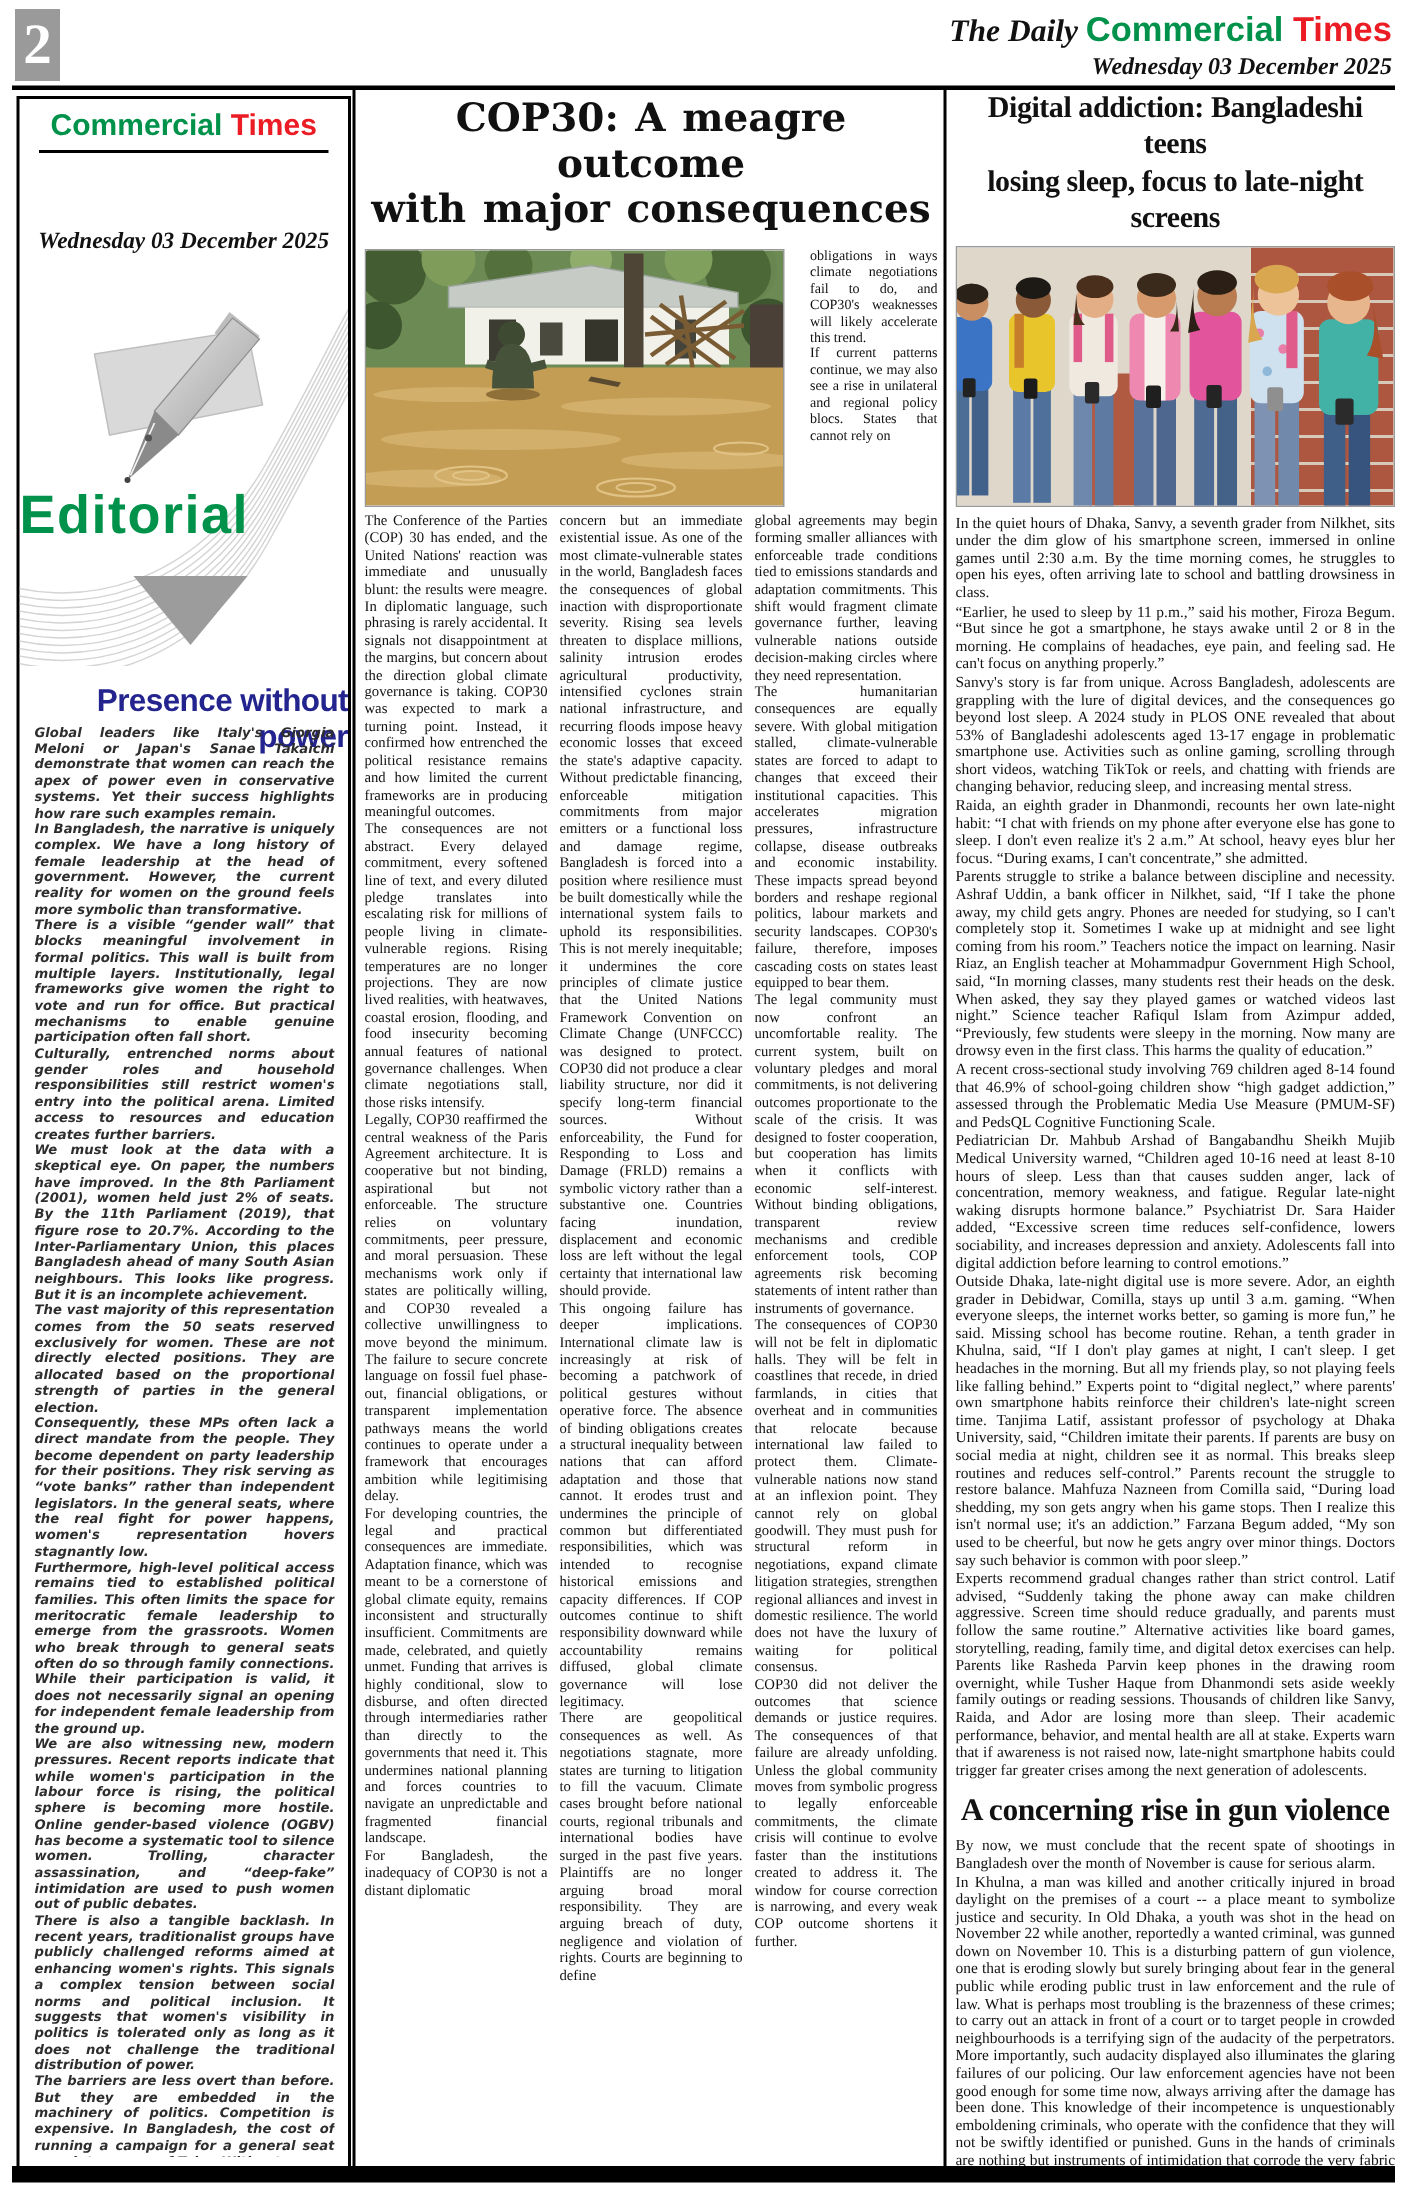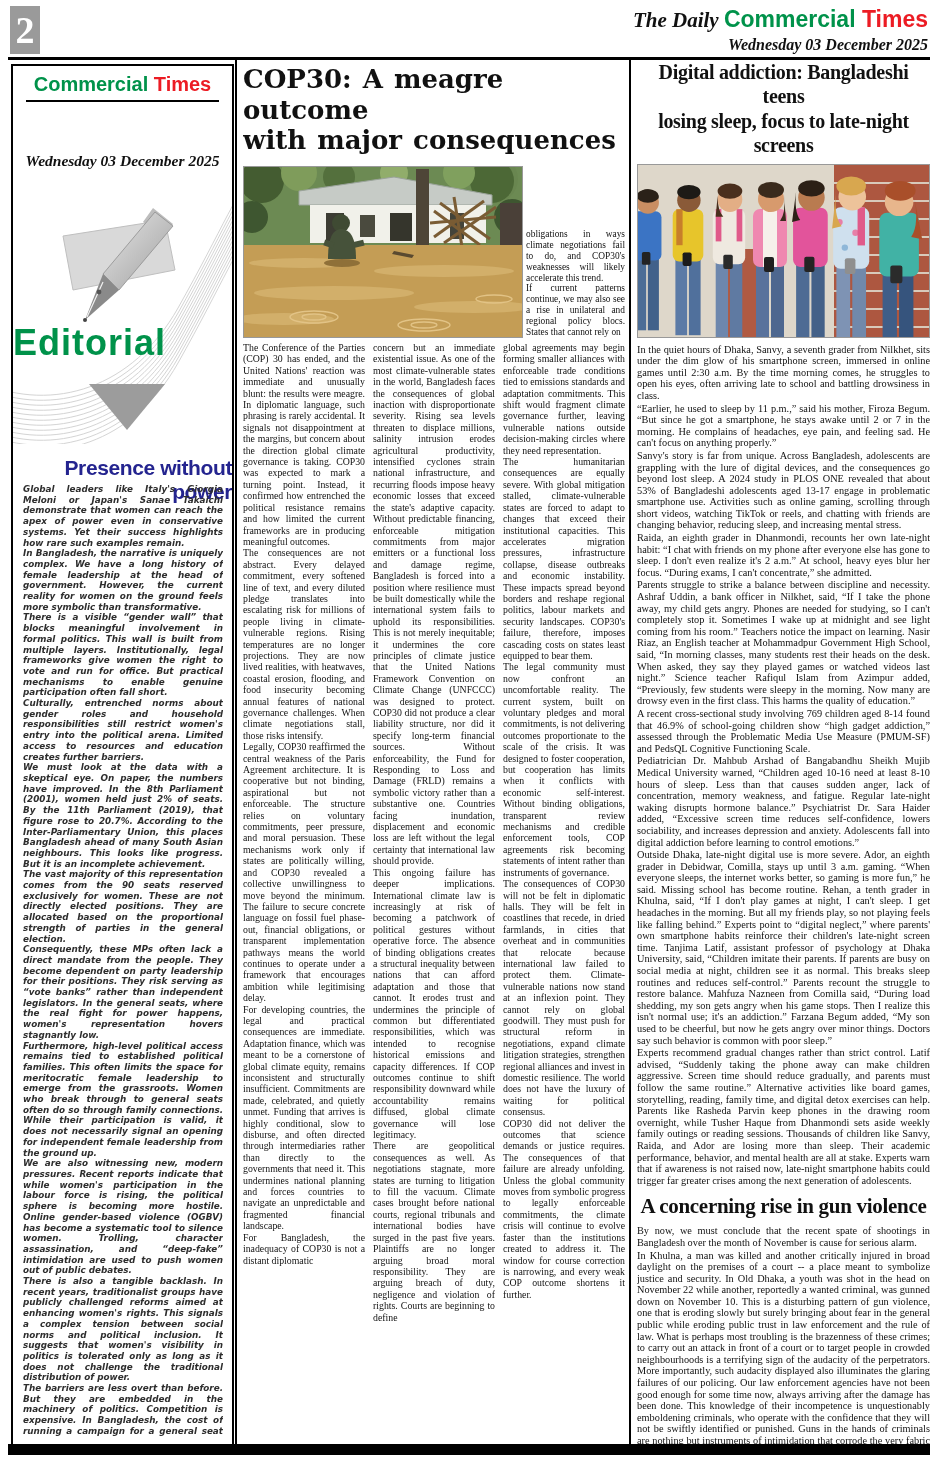--- a/index.html
+++ b/index.html
@@ -32,23 +32,23 @@
   .ed-label{position:absolute;top:256px;left:0;right:0;text-align:left;z-index:1;
     color:var(--green,#00924a);font:bold 36px "Liberation Sans",sans-serif;letter-spacing:1px;}
   .ed-headline{position:absolute;top:390px;left:0;right:0;text-align:right;z-index:1;
     color:var(--navy,#24248f);font:bold 21px "Liberation Sans",sans-serif;letter-spacing:-0.4px;}
   .ed-body{position:absolute;top:418px;left:10px;right:9px;bottom:6px;overflow:hidden;z-index:1;}
   .ed-body p{margin:0;text-align:justify;font-family:"DejaVu Sans",sans-serif;
     font-weight:bold;font-style:italic;font-size:8.8px;line-height:10.7px;color:#2e2e2e;}
 
   
   .mid{position:absolute;left:243px;top:62px;width:382px;height:1382px;overflow:hidden;}
-  .cop-headline{margin:2px 0 10px;white-space:pre-line;
+  .cop-headline{margin:2px 0 10px;text-align:center;white-space:pre-line;
     font:bold 26px/1.18 "DejaVu Serif",serif;word-spacing:2px;}
-  .cop-toprow{display:flex;gap:3px;align-items:flex-end;}
+  .cop-toprow{display:flex;gap:17px;align-items:flex-start;}
   .photo{border:1px solid #999;flex:none;display:block;}
   .cop-col3top{flex:1;overflow:hidden;}
   .cop-col3top p{margin:0;text-align:justify;font-size:9.4px;line-height:10.9px;}
   .cop-cols{display:flex;gap:8px;margin-top:4px;}
   .cop-col{flex:1;overflow:hidden;}
   .cop-col p,.cop-col3top p{font-family:"Liberation Serif",serif;}
   .cop-col p{margin:0;text-align:justify;font-size:9.8px;line-height:11.4px;}
 
   
   .right{position:absolute;left:637px;top:60px;width:293px;height:1384px;overflow:hidden;}
@@ -114,21 +114,21 @@
     </svg>
 
     <div class="ed-label">Editorial</div>
     <div class="ed-headline">Presence without power</div>
     <div class="ed-body">
         <p>Global leaders like Italy's Giorgia Meloni or Japan's Sanae Takaichi demonstrate that women can reach the apex of power even in conservative systems. Yet their success highlights how rare such examples remain.</p>
         <p>In Bangladesh, the narrative is uniquely complex. We have a long history of female leadership at the head of government. However, the current reality for women on the ground feels more symbolic than transformative.</p>
         <p>There is a visible “gender wall” that blocks meaningful involvement in formal politics. This wall is built from multiple layers. Institutionally, legal frameworks give women the right to vote and run for office. But practical mechanisms to enable genuine participation often fall short.</p>
         <p>Culturally, entrenched norms about gender roles and household responsibilities still restrict women's entry into the political arena. Limited access to resources and education creates further barriers.</p>
         <p>We must look at the data with a skeptical eye. On paper, the numbers have improved. In the 8th Parliament (2001), women held just 2% of seats. By the 11th Parliament (2019), that figure rose to 20.7%. According to the Inter-Parliamentary Union, this places Bangladesh ahead of many South Asian neighbours. This looks like progress. But it is an incomplete achievement.</p>
-        <p>The vast majority of this representation comes from the 90 seats reserved exclusively for women. These are not directly elected positions. They are allocated based on the proportional strength of parties in the general election.</p>
+        <p>The vast majority of this representation comes from the 50 seats reserved exclusively for women. These are not directly elected positions. They are allocated based on the proportional strength of parties in the general election.</p>
         <p>Consequently, these MPs often lack a direct mandate from the people. They become dependent on party leadership for their positions. They risk serving as “vote banks” rather than independent legislators. In the general seats, where the real fight for power happens, women's representation hovers stagnantly low.</p>
         <p>Furthermore, high-level political access remains tied to established political families. This often limits the space for meritocratic female leadership to emerge from the grassroots. Women who break through to general seats often do so through family connections. While their participation is valid, it does not necessarily signal an opening for independent female leadership from the ground up.</p>
         <p>We are also witnessing new, modern pressures. Recent reports indicate that while women's participation in the labour force is rising, the political sphere is becoming more hostile. Online gender-based violence (OGBV) has become a systematic tool to silence women. Trolling, character assassination, and “deep-fake” intimidation are used to push women out of public debates.</p>
         <p>There is also a tangible backlash. In recent years, traditionalist groups have publicly challenged reforms aimed at enhancing women's rights. This signals a complex tension between social norms and political inclusion. It suggests that women's visibility in politics is tolerated only as long as it does not challenge the traditional distribution of power.</p>
         <p>The barriers are less overt than before. But they are embedded in the machinery of politics. Competition is expensive. In Bangladesh, the cost of running a campaign for a general seat runs into crores of Taka. Without access to significant undisclosed capital or family wealth, how can a female political worker compete?</p>
       </div>
   </div>
 </div>
 
 <div class="mid">
@@ -323,21 +323,21 @@
         <circle cx="21" cy="28" r="13" fill="#e8b68c"></circle>
           <ellipse cx="22" cy="18" rx="14" ry="9" fill="#a94f2a"></ellipse>
         <path d="M 34 20 q 6 28 -2 40 l 10 2 Z" fill="#a94f2a"></path>
         <rect x="13" y="86" width="11" height="16" rx="2" fill="#2b2b2b"></rect>
       </g>
     </g>
   </svg>
 
   <div class="art-body">
       <p>In the quiet hours of Dhaka, Sanvy, a seventh grader from Nilkhet, sits under the dim glow of his smartphone screen, immersed in online games until 2:30 a.m. By the time morning comes, he struggles to open his eyes, often arriving late to school and battling drowsiness in class.</p>
-      <p>“Earlier, he used to sleep by 11 p.m.,” said his mother, Firoza Begum. “But since he got a smartphone, he stays awake until 2 or 7 in the morning. He complains of headaches, eye pain, and feeling sad. He can't focus on anything properly.”</p>
+      <p>“Earlier, he used to sleep by 11 p.m.,” said his mother, Firoza Begum. “But since he got a smartphone, he stays awake until 2 or 8 in the morning. He complains of headaches, eye pain, and feeling sad. He can't focus on anything properly.”</p>
       <p>Sanvy's story is far from unique. Across Bangladesh, adolescents are grappling with the lure of digital devices, and the consequences go beyond lost sleep. A 2024 study in PLOS ONE revealed that about 53% of Bangladeshi adolescents aged 13-17 engage in problematic smartphone use. Activities such as online gaming, scrolling through short videos, watching TikTok or reels, and chatting with friends are changing behavior, reducing sleep, and increasing mental stress.</p>
       <p>Raida, an eighth grader in Dhanmondi, recounts her own late-night habit: “I chat with friends on my phone after everyone else has gone to sleep. I don't even realize it's 2 a.m.” At school, heavy eyes blur her focus. “During exams, I can't concentrate,” she admitted.</p>
       <p>Parents struggle to strike a balance between discipline and necessity. Ashraf Uddin, a bank officer in Nilkhet, said, “If I take the phone away, my child gets angry. Phones are needed for studying, so I can't completely stop it. Sometimes I wake up at midnight and see light coming from his room.” Teachers notice the impact on learning. Nasir Riaz, an English teacher at Mohammadpur Government High School, said, “In morning classes, many students rest their heads on the desk. When asked, they say they played games or watched videos last night.” Science teacher Rafiqul Islam from Azimpur added, “Previously, few students were sleepy in the morning. Now many are drowsy even in the first class. This harms the quality of education.”</p>
       <p>A recent cross-sectional study involving 769 children aged 8-14 found that 46.9% of school-going children show “high gadget addiction,” assessed through the Problematic Media Use Measure (PMUM-SF) and PedsQL Cognitive Functioning Scale.</p>
       <p>Pediatrician Dr. Mahbub Arshad of Bangabandhu Sheikh Mujib Medical University warned, “Children aged 10-16 need at least 8-10 hours of sleep. Less than that causes sudden anger, lack of concentration, memory weakness, and fatigue. Regular late-night waking disrupts hormone balance.” Psychiatrist Dr. Sara Haider added, “Excessive screen time reduces self-confidence, lowers sociability, and increases depression and anxiety. Adolescents fall into digital addiction before learning to control emotions.”</p>
       <p>Outside Dhaka, late-night digital use is more severe. Ador, an eighth grader in Debidwar, Comilla, stays up until 3 a.m. gaming. “When everyone sleeps, the internet works better, so gaming is more fun,” he said. Missing school has become routine. Rehan, a tenth grader in Khulna, said, “If I don't play games at night, I can't sleep. I get headaches in the morning. But all my friends play, so not playing feels like falling behind.” Experts point to “digital neglect,” where parents' own smartphone habits reinforce their children's late-night screen time. Tanjima Latif, assistant professor of psychology at Dhaka University, said, “Children imitate their parents. If parents are busy on social media at night, children see it as normal. This breaks sleep routines and reduces self-control.” Parents recount the struggle to restore balance. Mahfuza Nazneen from Comilla said, “During load shedding, my son gets angry when his game stops. Then I realize this isn't normal use; it's an addiction.” Farzana Begum added, “My son used to be cheerful, but now he gets angry over minor things. Doctors say such behavior is common with poor sleep.”</p>
       <p>Experts recommend gradual changes rather than strict control. Latif advised, “Suddenly taking the phone away can make children aggressive. Screen time should reduce gradually, and parents must follow the same routine.” Alternative activities like board games, storytelling, reading, family time, and digital detox exercises can help. Parents like Rasheda Parvin keep phones in the drawing room overnight, while Tusher Haque from Dhanmondi sets aside weekly family outings or reading sessions. Thousands of children like Sanvy, Raida, and Ador are losing more than sleep. Their academic performance, behavior, and mental health are all at stake. Experts warn that if awareness is not raised now, late-night smartphone habits could trigger far greater crises among the next generation of adolescents.</p>
     </div>
 
   <h2 class="gun-headline">A concerning rise in gun violence</h2>

